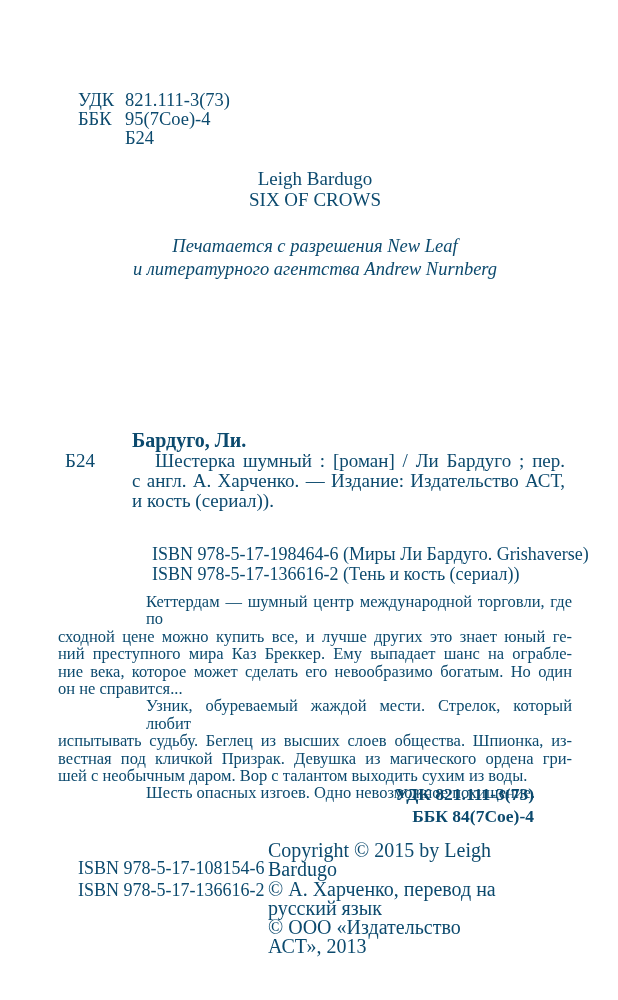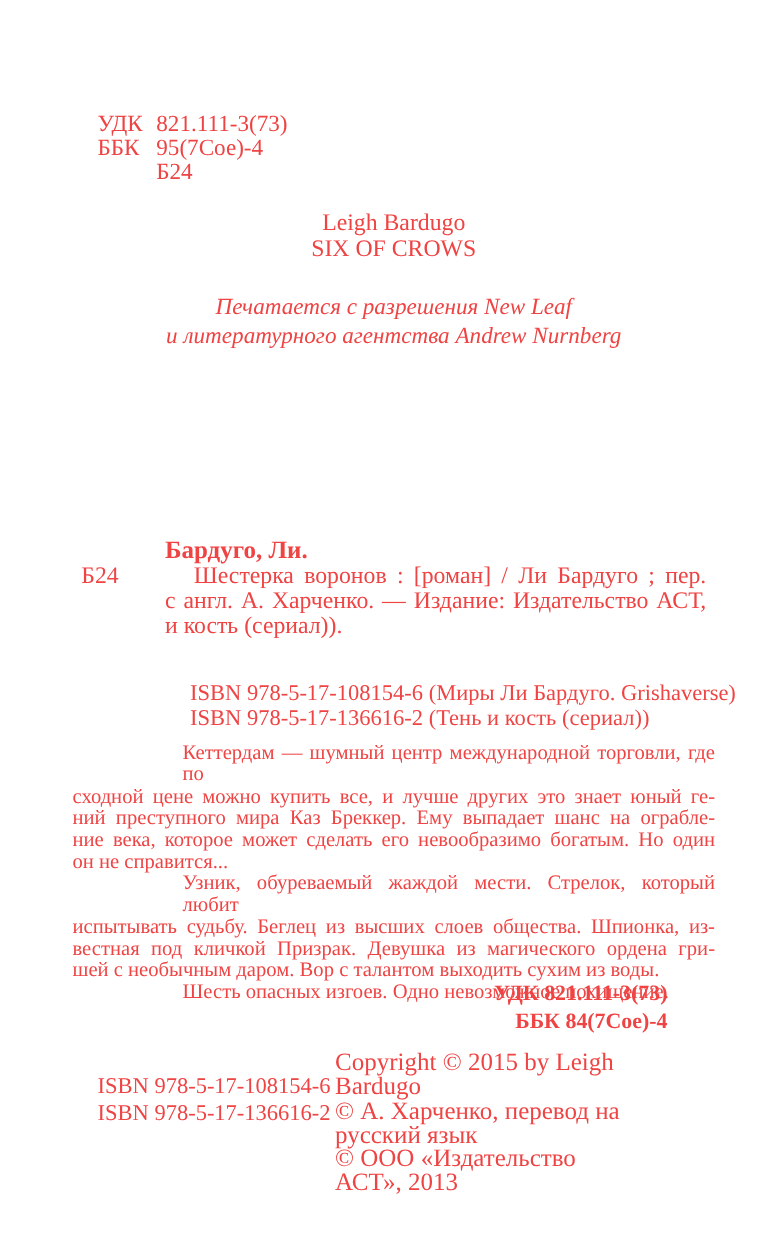--- a/index.html
+++ b/index.html
@@ -1,21 +1,21 @@
 <!DOCTYPE html>
 <html lang="ru"><head>
 <meta charset="utf-8">
 <style>
   html, body { margin: 0; padding: 0; }
   .page {
     position: relative;
     width: 618px;
     height: 1000px;
     background: #ffffff;
-    color: #ef4444;
+    color: #0c4a6e;
     font-family: "Liberation Serif", "DejaVu Serif", serif;
     overflow: hidden;
   }
   .abs { position: absolute; }
 
   
   .class-top { left: 78px; top: 91px; font-size: 18.5px; line-height: 19px; }
   .class-top .lbl { display: inline-block; width: 47px; }
 
   
@@ -78,26 +78,26 @@
 
   <div class="abs perm">
     <div>Печатается с разрешения New Leaf</div>
     <div>и литературного агентства Andrew Nurnberg</div>
   </div>
 
 
   <div class="abs cat-head">Бардуго, Ли.</div>
   <div class="abs cat-sign">Б24</div>
   <div class="abs cat-desc">
-    <div class="jl first">Шестерка воронов : [роман] / Ли Бардуго ; пер.</div>
+    <div class="jl first">Шестерка шумный : [роман] / Ли Бардуго ; пер.</div>
     <div class="jl">с англ. А. Харченко. — Издание: Издательство АСТ,</div>
     <div>и кость (сериал)).</div>
   </div>
   <div class="abs cat-isbn">
-    <div>ISBN 978-5-17-108154-6 (Миры Ли Бардуго. Grishaverse)</div>
+    <div>ISBN 978-5-17-198464-6 (Миры Ли Бардуго. Grishaverse)</div>
     <div>ISBN 978-5-17-136616-2 (Тень и кость (сериал))</div>
   </div>
 
   <div class="abs annot">
     <div class="jl ind">Кеттердам — шумный центр международной торговли, где по</div>
     <div class="jl">сходной цене можно купить все, и лучше других это знает юный ге-</div>
     <div class="jl">ний преступного мира Каз Бреккер. Ему выпадает шанс на ограбле-</div>
     <div class="jl">ние века, которое может сделать его невообразимо богатым. Но один</div>
     <div>он не справится...</div>
     <div class="jl ind">Узник, обуреваемый жаждой мести. Стрелок, который любит</div>

